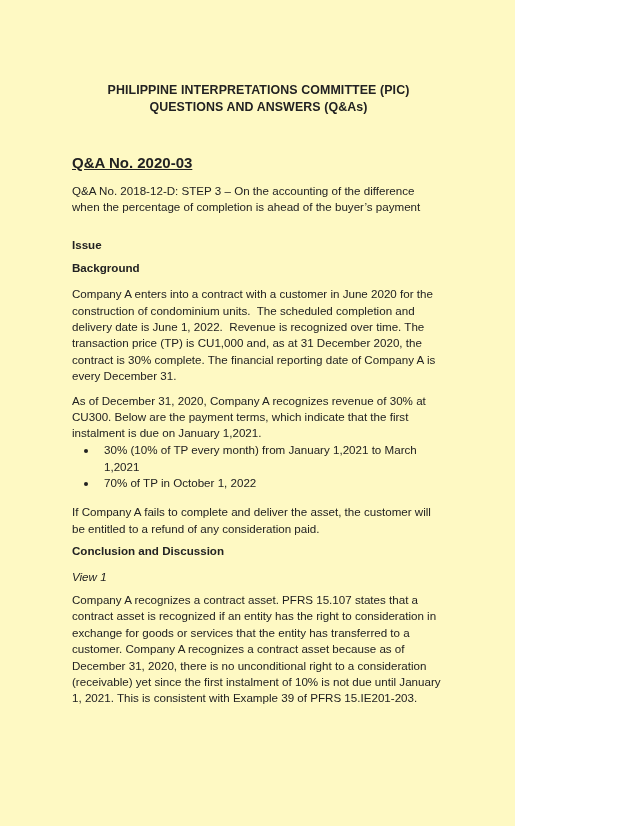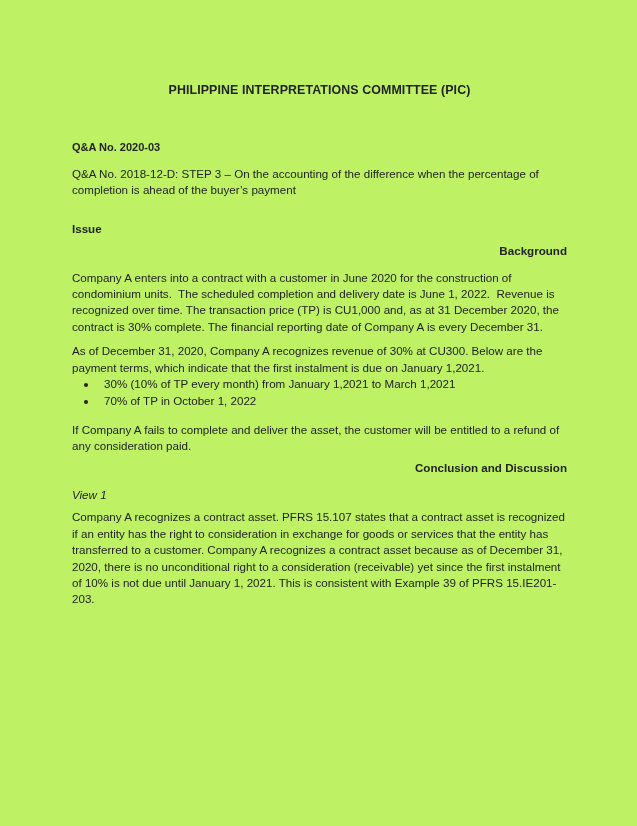--- a/index.html
+++ b/index.html
@@ -9,53 +9,54 @@
   }
   body {
     width: 637px;
     height: 826px;
     font-family: "Liberation Sans", sans-serif;
     color: #222222;
     overflow: hidden;
   }
   .page {
     box-sizing: border-box;
-    width: 637px;
+    width: 515px;
     height: 826px;
     padding: 82px 70px 0 72px;
-    background: #bef264;
+    background: #fef9c3;
   }
   .doc-title {
     text-align: center;
     font-weight: bold;
     font-size: 12.4px;
     line-height: 16.6px;
     margin: 0 0 40px 0;
     letter-spacing: 0.1px;
   }
   .qa-number {
-    font-size: 11px;
+    font-size: 15px;
     line-height: 16.4px;
     font-weight: bold;
+    text-decoration: underline;
     margin: 0 0 11px 0;
   }
   .doc-heading {
     font-size: 11.6px;
     line-height: 16.4px;
     font-weight: normal;
     margin: 0 0 22px 0;
     white-space: pre-wrap;
   }
   .section-label {
     font-size: 11.6px;
     line-height: 16.4px;
     font-weight: bold;
     margin: 0 0 6px 0;
   }
-  .section-label.mb-lg { margin-bottom: 10px; text-align: right; }
+  .section-label.mb-lg { margin-bottom: 10px; }
   p.body-para {
     font-size: 11.6px;
     line-height: 16.4px;
     margin: 0 0 8px 0;
     white-space: pre-wrap;
   }
   p.body-para.mb-md { margin-bottom: 6px; }
   p.body-para.mb-0 { margin-bottom: 0; }
   .view-label {
     font-size: 11.6px;
@@ -74,20 +75,21 @@
     padding-left: 6px;
   }
 </style>
 </head>
 <body>
 
 <div class="page">
 
   <div class="doc-title">
     <div>PHILIPPINE INTERPRETATIONS COMMITTEE (PIC)</div>
+    <div>QUESTIONS AND ANSWERS (Q&amp;As)</div>
   </div>
 
   <div class="qa-number">Q&amp;A No. 2020-03</div>
 
   <div class="doc-heading">Q&amp;A No. 2018-12-D: STEP 3 – On the accounting of the difference when the percentage of completion is ahead of the buyer’s payment</div>
 
   <div class="section-label">Issue</div>
 
   <div class="section-label mb-lg">Background</div>
   <p class="body-para">Company A enters into a contract with a customer in June 2020 for the construction of condominium units.  The scheduled completion and delivery date is June 1, 2022.  Revenue is recognized over time. The transaction price (TP) is CU1,000 and, as at 31 December 2020, the contract is 30% complete. The financial reporting date of Company A is every December 31.</p>

